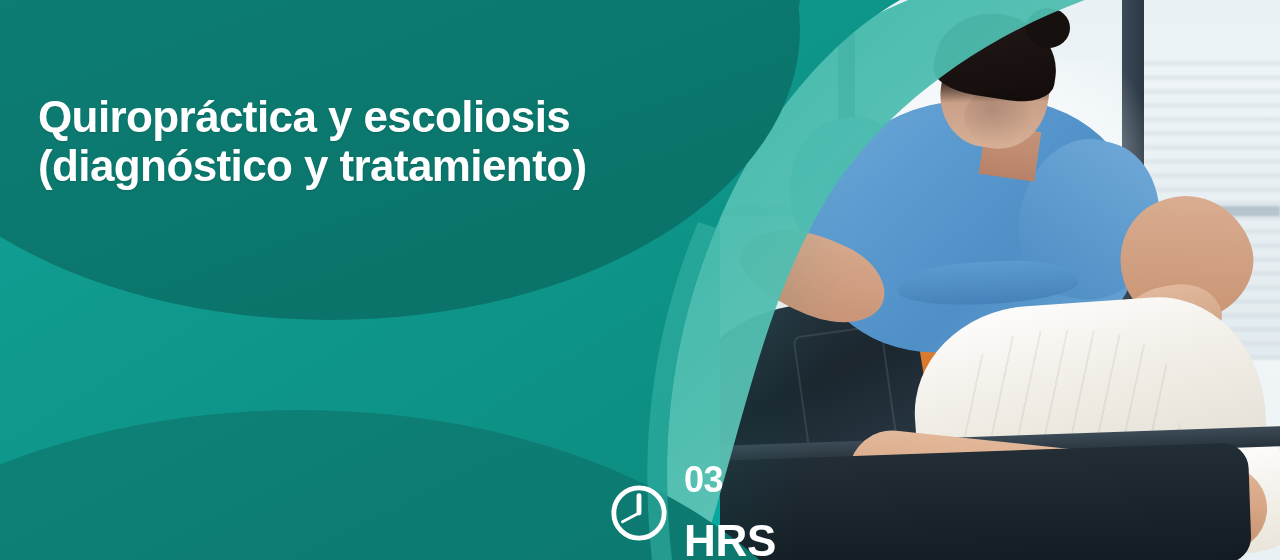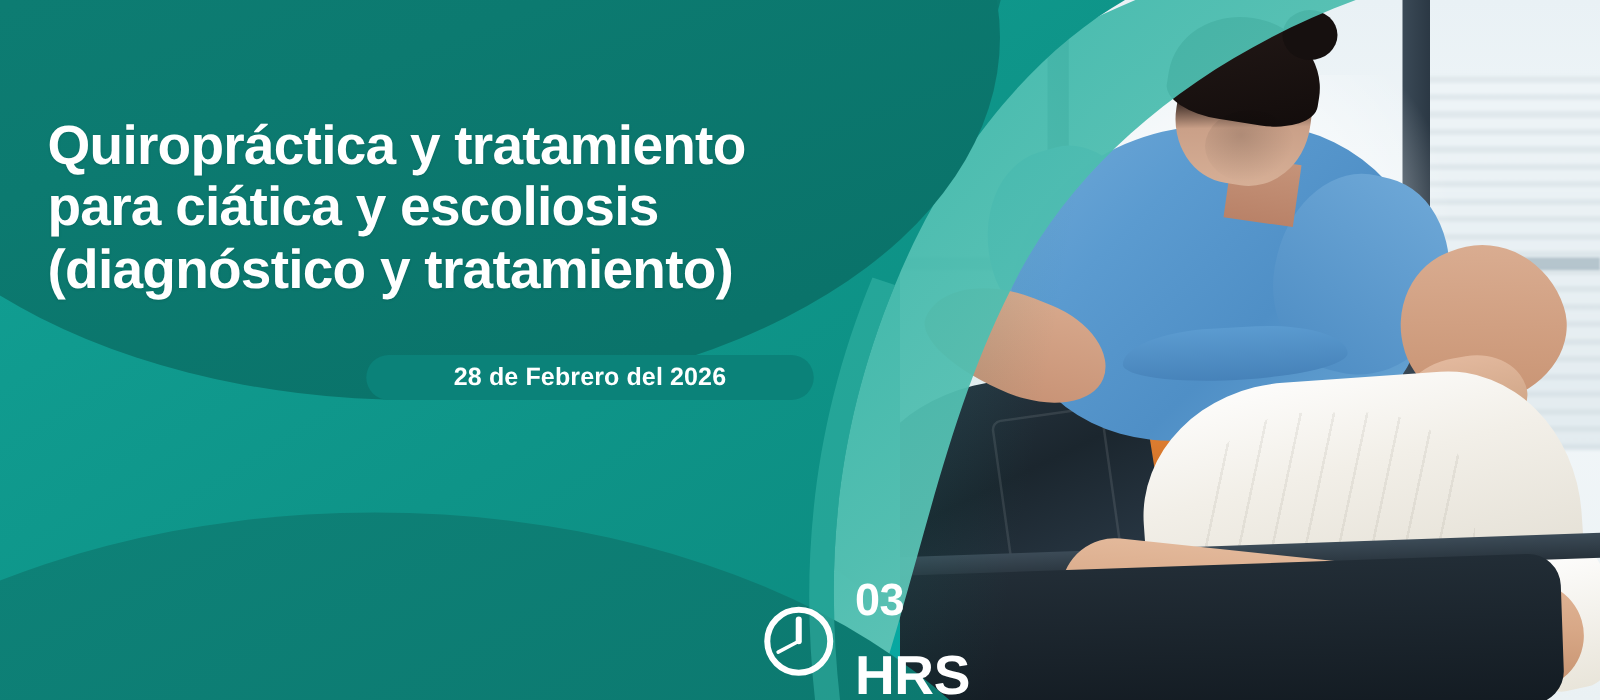--- a/index.html
+++ b/index.html
@@ -379,28 +379,24 @@
     <ellipse cx="330" cy="30" rx="470" ry="290" fill="url(#gDark)"></ellipse>
 
     <ellipse cx="300" cy="760" rx="560" ry="350" fill="url(#gDark2)"></ellipse>
 
     <path d="M716,228 C668,344 660,452 672,560 L652,560 C640,450 650,338 698,222 Z" fill="#39b6a8" opacity="0.55"></path>
   </svg>
 
   <div class="content">
 
     <h1 class="title">
-      <span class="ln">Quiropráctica y tratamiento</span>
-      <span class="ln">para ciática y escoliosis</span>
+      <span class="ln">Quiropráctica y escoliosis</span>
       <span class="ln">(diagnóstico y tratamiento)</span>
     </h1>
 
-    <div class="date-badge">
-      <span>28 de Febrero del 2026</span>
-    </div>
 
 
     <div class="hours">
       <svg class="clock-icon" viewBox="0 0 64 64">
         <circle cx="32" cy="32" r="26" fill="none" stroke="#ffffff" stroke-width="5"></circle>
         <line x1="32" y1="32" x2="32" y2="14" stroke="#ffffff" stroke-width="5" stroke-linecap="round"></line>
         <line x1="32" y1="32" x2="15" y2="41" stroke="#ffffff" stroke-width="3" stroke-linecap="round"></line>
       </svg>
       <div class="hours-text">
         <span class="hours-num">03</span>

